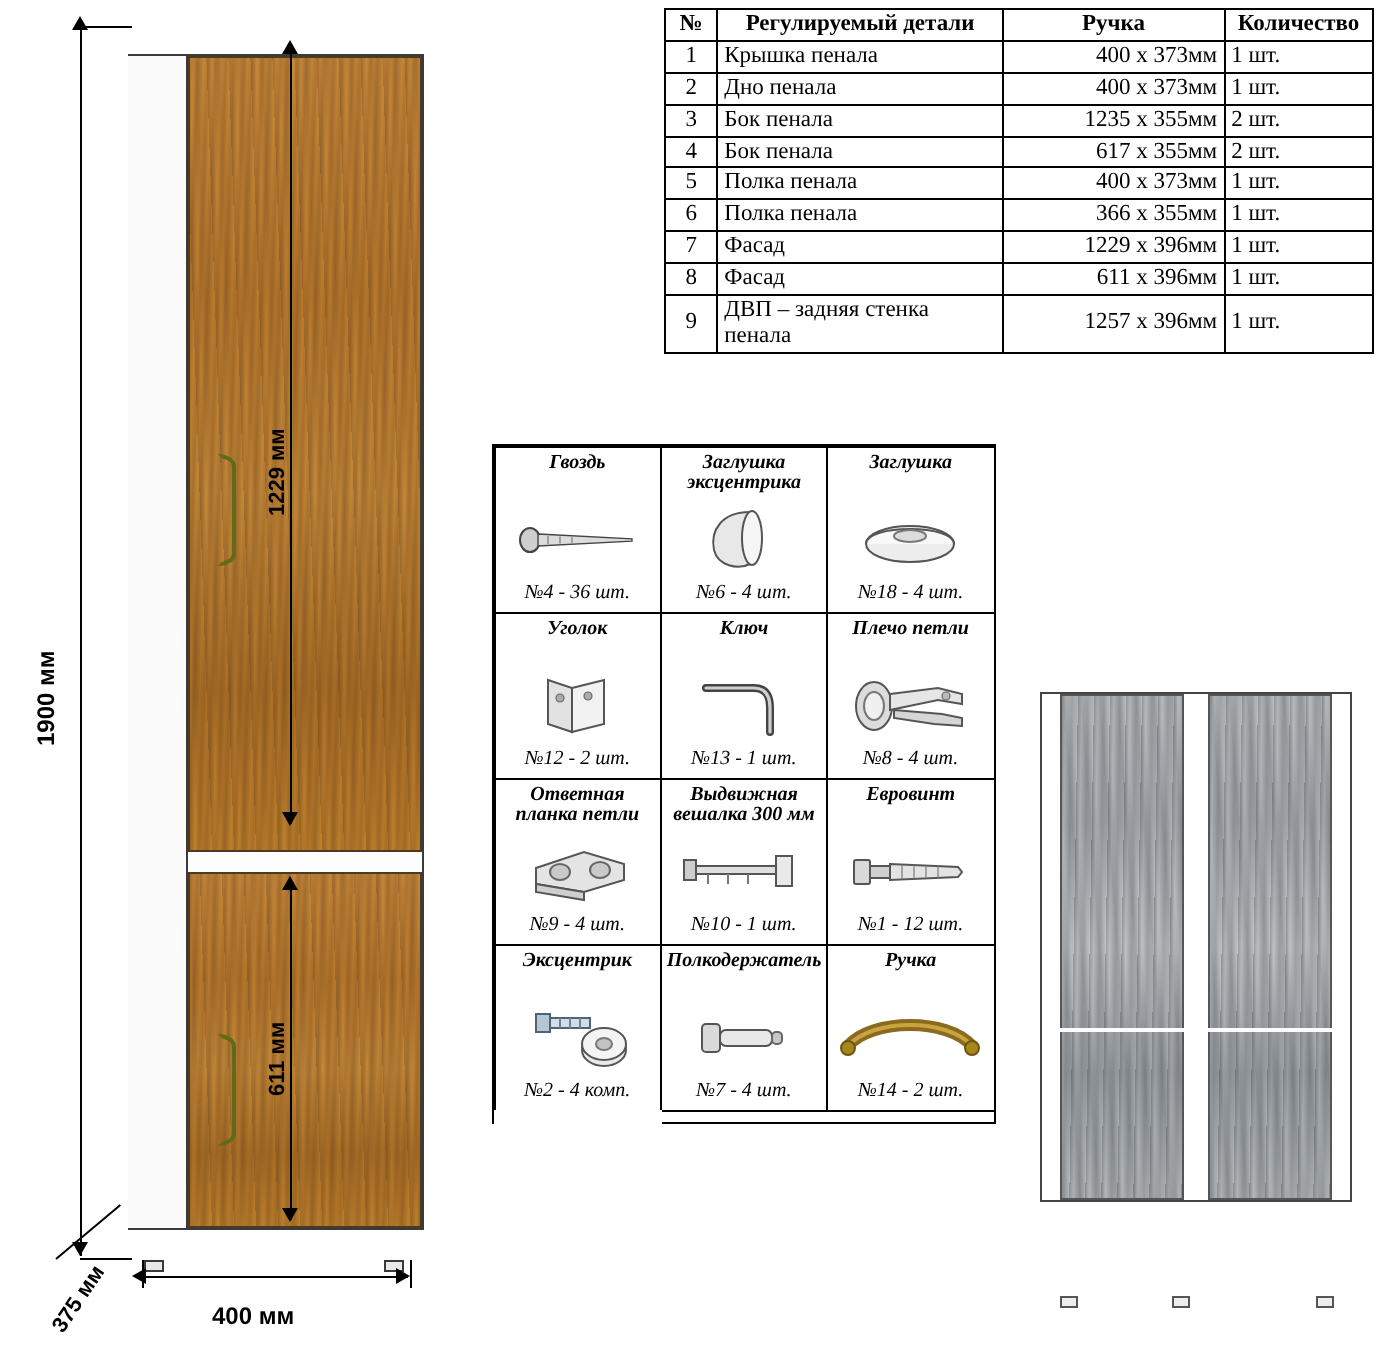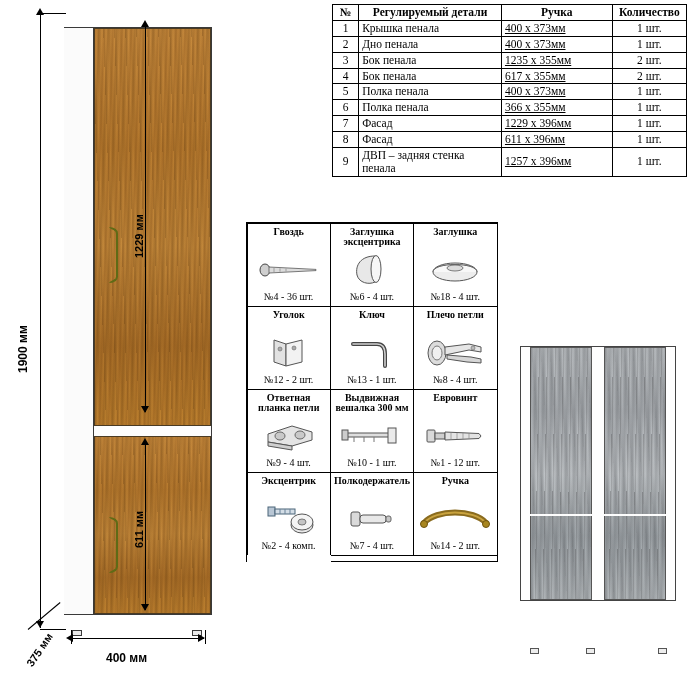--- a/index.html
+++ b/index.html
@@ -126,31 +126,32 @@
     font-size: 11.5px;
   }
   table.parts th, table.parts td {
     border: 1px solid #000;
     padding: 1px 3px;
     line-height: 1.12;
   }
   table.parts th { font-weight: bold; text-align: center; }
   td.c-num { width: 26px; text-align: center; }
   td.c-name { width: 142px; text-align: left; }
-  td.c-size { width: 110px; text-align: left; text-decoration: underline; }
-  td.c-qty  { width: 74px; text-align: center; }
+  td.c-size { width: 110px; text-align: right; }
+  td.c-qty  { width: 74px; text-align: left; }
 
   
   #hardware-grid {
     left: 246px; top: 222px;
     width: 252px;
     border: 1px solid #000;
     display: grid;
     grid-template-columns: repeat(3, 1fr);
     background: #fff;
+    font-style: italic;
   }
   .hw-cell {
     border: 1px solid #000;
     margin: -0.5px;
     padding: 3px 2px 4px;
     display: flex; flex-direction: column; align-items: center;
     min-height: 84px;
     background: #fff;
   }
   .hw-title {

